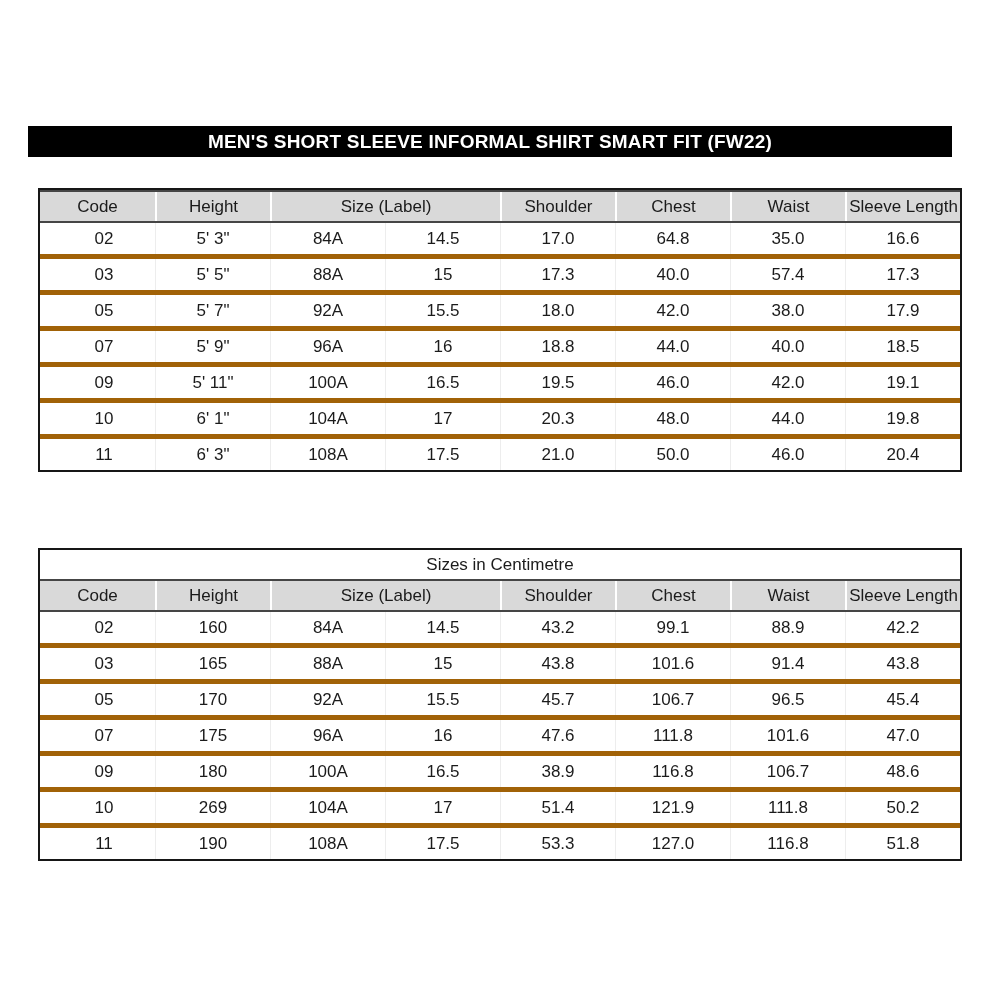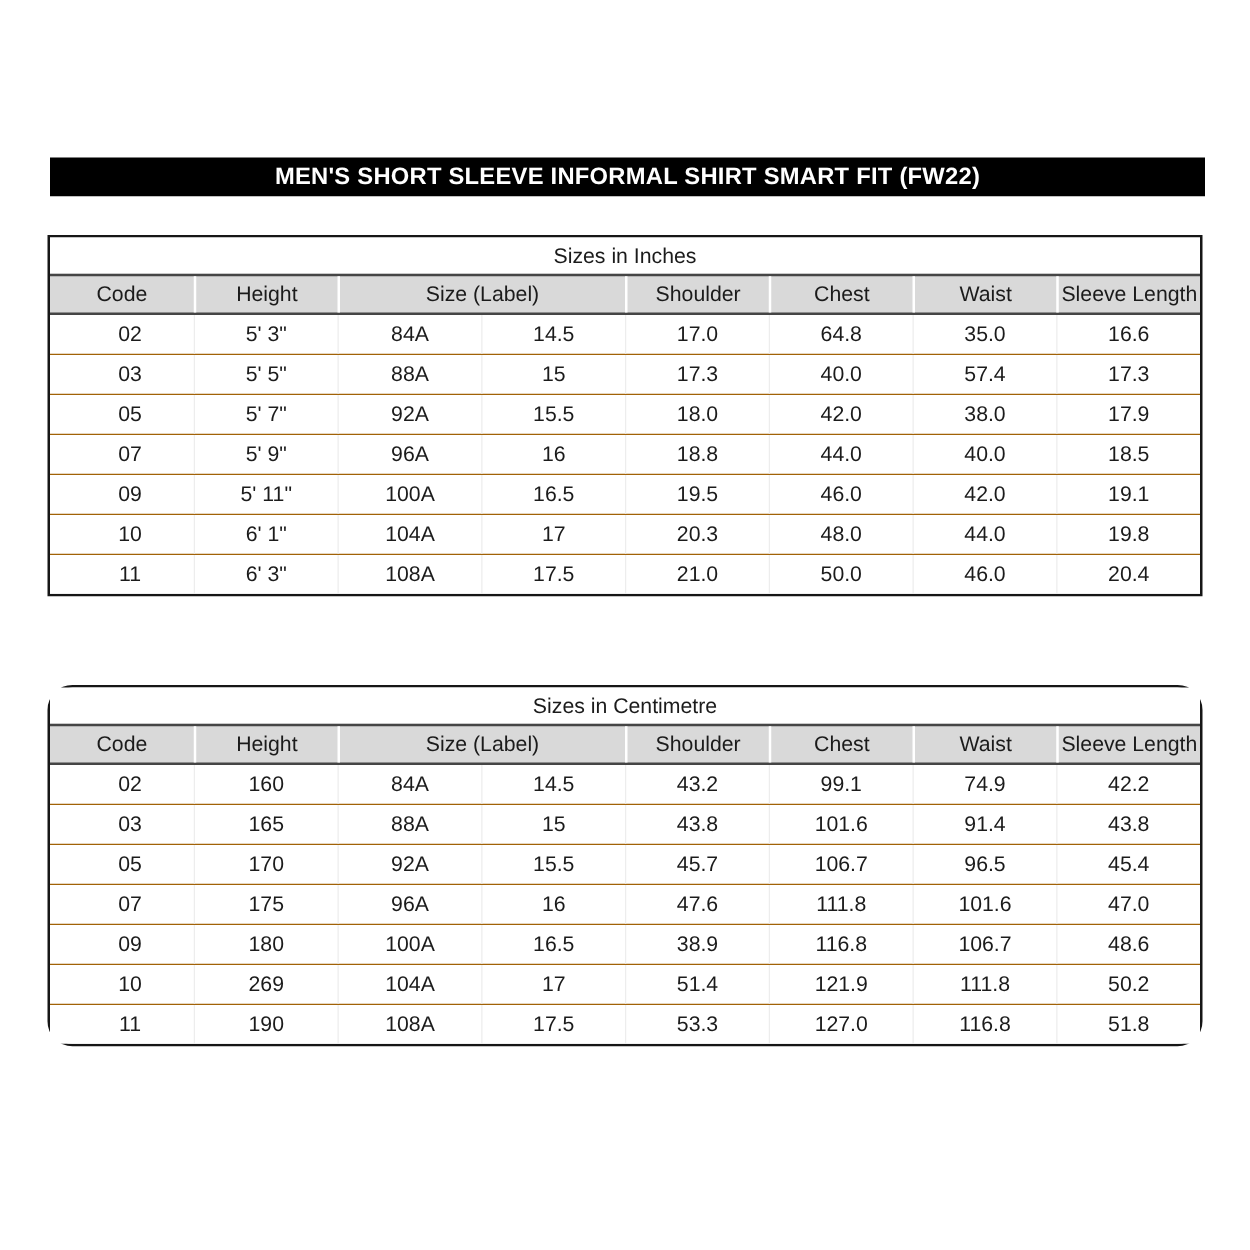--- a/index.html
+++ b/index.html
@@ -9,21 +9,21 @@
   }
   body {
     width: 1000px;
     height: 1000px;
     position: relative;
     font-family: "Liberation Sans", sans-serif;
     color: #1b1b1b;
   }
   .title-bar {
     position: absolute;
-    left: 40px;
+    left: 28px;
     top: 126px;
     width: 924px;
     height: 31px;
     background: #000000;
     color: #ffffff;
     font-size: 19px;
     font-weight: bold;
     letter-spacing: 0.2px;
     display: flex;
     align-items: center;
@@ -31,21 +31,21 @@
     white-space: nowrap;
   }
   .size-table {
     position: absolute;
     left: 38px;
     width: 920px;
     border: 2px solid #161616;
     background: #ffffff;
   }
   #table-0 { top: 188px; }
-  #table-1 { top: 548px; border-radius: 20px; }
+  #table-1 { top: 548px; }
   .tbl-title {
     height: 29px;
     display: flex;
     align-items: center;
     justify-content: center;
     font-size: 17px;
     background: #ffffff;
   }
   .tbl-header {
     display: grid;
@@ -64,42 +64,41 @@
     overflow: hidden;
     white-space: nowrap;
   }
   .th:first-child { border-left: none; }
   .th.span2 { grid-column: span 2; text-align: right; }
   .tbl-body { background: #ffffff; }
   .tr {
     display: grid;
     grid-template-columns: repeat(8, 1fr);
     height: 31px;
-    border-top: 1px solid #a16207;
+    border-top: 5px solid #a16207;
   }
   .tr:first-child { border-top: none; }
   .td {
     display: flex;
     align-items: center;
     justify-content: center;
     font-size: 17px;
     border-left: 1px solid #ededed;
     white-space: nowrap;
   }
   .td:first-child { border-left: none; padding-left: 13px; }
 </style>
 </head>
 <body>
 
 <div class="page">
 
   <div class="title-bar">MEN'S SHORT SLEEVE INFORMAL SHIRT SMART FIT (FW22)</div>
 
   <section class="size-table" id="table-0">
-    <div class="tbl-title">Sizes in Inches</div>
     <div class="tbl-header">
         <div class="th">Code</div>
         <div class="th">Height</div>
         <div class="th span2">Size (Label)</div>
         <div class="th">Shoulder</div>
         <div class="th">Chest</div>
         <div class="th">Waist</div>
         <div class="th">Sleeve Length</div>
       </div>
     <div class="tbl-body">
@@ -188,21 +187,21 @@
         <div class="th">Sleeve Length</div>
       </div>
     <div class="tbl-body">
         <div class="tr">
           <div class="td">02</div>
           <div class="td">160</div>
           <div class="td">84A</div>
           <div class="td">14.5</div>
           <div class="td">43.2</div>
           <div class="td">99.1</div>
-          <div class="td">74.9</div>
+          <div class="td">88.9</div>
           <div class="td">42.2</div>
         </div>
         <div class="tr">
           <div class="td">03</div>
           <div class="td">165</div>
           <div class="td">88A</div>
           <div class="td">15</div>
           <div class="td">43.8</div>
           <div class="td">101.6</div>
           <div class="td">91.4</div>

